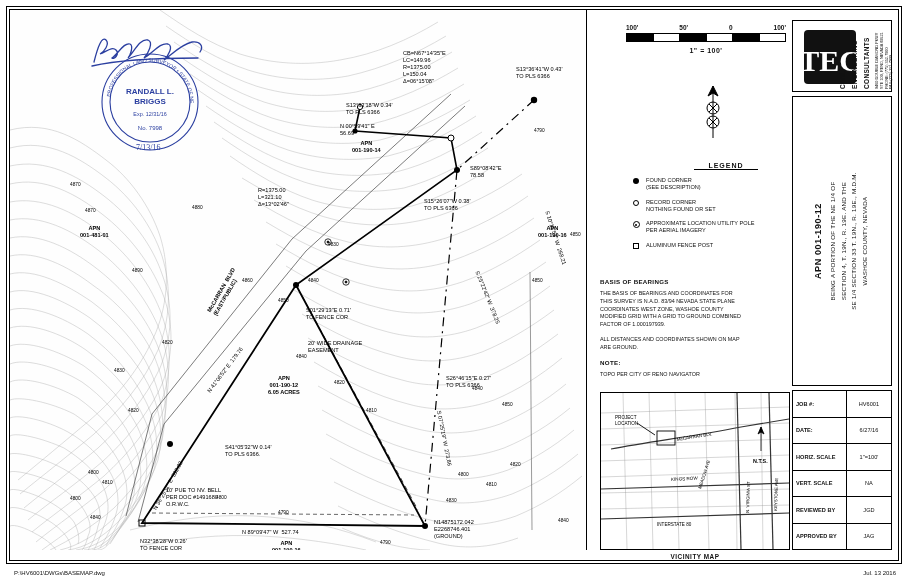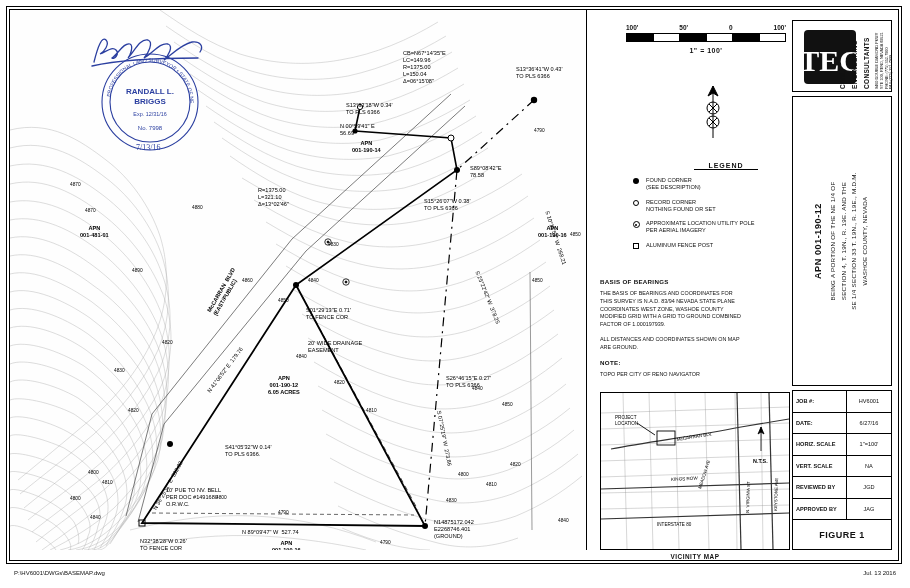--- a/index.html
+++ b/index.html
@@ -531,21 +531,20 @@
         <div class="info-v">NA</div>
       </div>
       <div class="info-row">
         <div class="info-k">REVIEWED BY</div>
         <div class="info-v">JGD</div>
       </div>
       <div class="info-row">
         <div class="info-k">APPROVED BY</div>
         <div class="info-v">JAG</div>
       </div>
-      <div class="fig-row">FIGURE 1</div>
     </div>
 
   </div>
 
   <div class="footer-left">P:\HV6001\DWGs\BASEMAP.dwg</div>
   <div class="footer-right">Jul. 13 2016</div>
 
 </div>
 
 </body></html>

